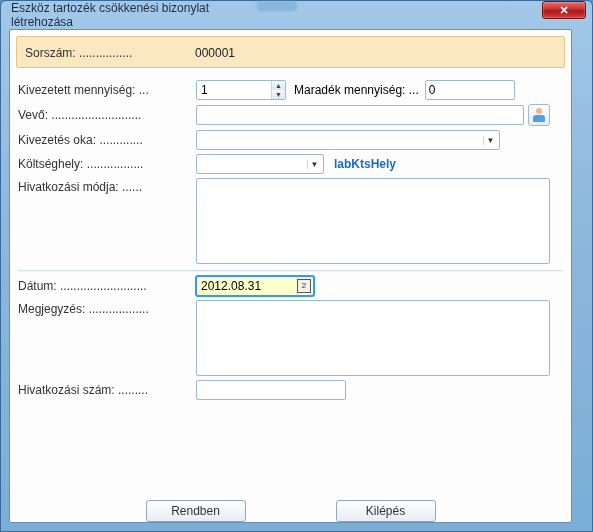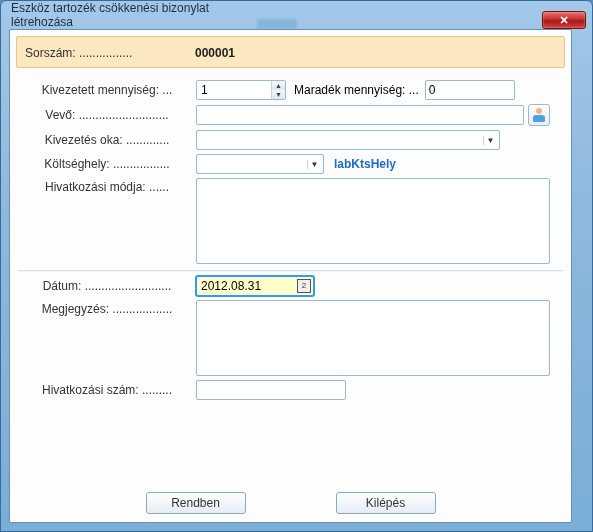--- a/index.html
+++ b/index.html
@@ -19,21 +19,21 @@
     border: 1px solid #3a6a9a;
     border-radius: 6px 6px 0 0;
     position: relative;
     padding-top: 28px;
   }
   .titlebar {
     position: absolute;
     top: 0; left: 0; right: 0;
     height: 28px;
     display: flex;
-    align-items: flex-end;
+    align-items: flex-start;
     padding: 0 6px 0 10px;
     color: #1a2e44;
     font-size: 12px;
   }
   .titlebar .title { flex: 1; }
   .title-center-pill {
     width: 40px; height: 10px;
     background: rgba(120,170,210,0.6);
     border-radius: 3px;
     margin: 0 auto;
@@ -67,33 +67,33 @@
     border-radius: 2px;
     padding: 6px 8px 4px 8px;
   }
   .header-row {
     display: flex;
     align-items: center;
     height: 20px;
   }
   .header-row .lbl { width: 170px; color: #333; }
   .header-row.emph .lbl { color: #2a5a2a; }
-  .header-row .val { font-weight: bold; color: #222; }
+  .header-row .val { font-weight: normal; color: #222; }
   .header-row.emph .val { color: #2a5a2a; font-weight: bold; }
   .form-area {
     padding: 2px 8px 6px 8px;
     flex: 1;
     overflow: hidden;
   }
   .row {
     display: flex;
     align-items: center;
     margin: 4px 0;
   }
-  .row .lbl { width: 178px; color: #333; text-align: center; }
+  .row .lbl { width: 178px; color: #333; }
   .row.align-top { align-items: flex-start; }
   .row.align-top .lbl { padding-top: 2px; }
   input[type=text], .combo, .date, textarea {
     border: 1px solid #9bb8d4;
     background: #fff;
     font: inherit;
     padding: 1px 3px;
     height: 20px;
     border-radius: 2px;
   }
@@ -156,21 +156,21 @@
   .date .cal {
     width:14px; height:14px; border:1px solid #555; font-size:8px; line-height:12px; text-align:center; color:#333; background:#f0f0f0;
   }
   .separator {
     height: 2px;
     background: linear-gradient(to bottom,#c9d8e7,#fff);
     margin: 6px 0 4px 0;
   }
   .footer {
     display:flex; justify-content:center; gap:90px;
-    padding: 6px 0 8px 0;
+    padding: 6px 0 0 0;
   }
   .btn {
     min-width: 100px; height: 22px;
     border: 1px solid #8fa8c2; border-radius: 3px;
     background: linear-gradient(#fefefe,#e6edf4);
     color:#333; cursor:pointer;
     display:flex; align-items:center; justify-content:center;
   }
 </style>
 </head>

